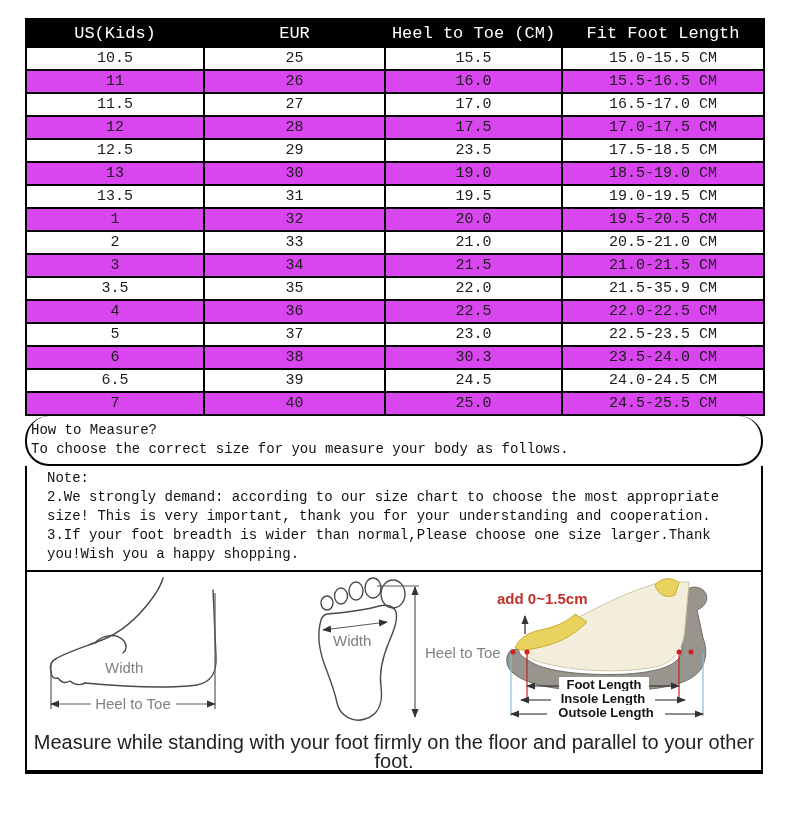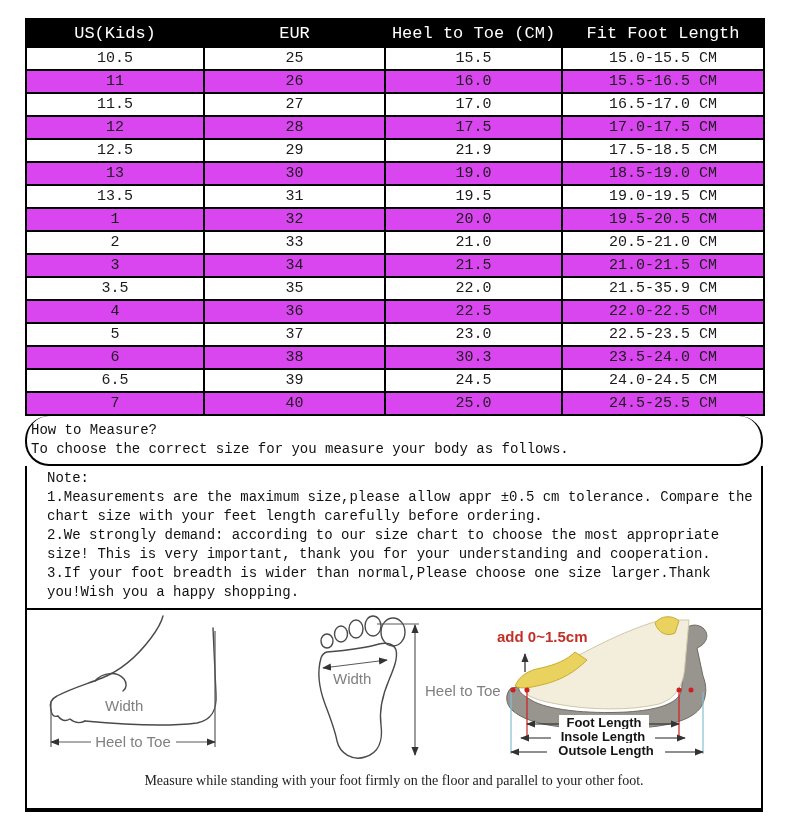--- a/index.html
+++ b/index.html
@@ -26,22 +26,22 @@
   
   .box{
     width:738px;border:2px solid #000;border-top:none;box-sizing:border-box;
     font-size:14px;line-height:19px;color:#111;
   }
   .box.howto{padding:5px 4px 5px 4px;border-radius:24px;}
   .box.note{padding:3px 5px 6px 20px;}
   .box.diagrams{padding:4px 0 0 0;border-bottom-width:4px;height:202px;}
 
   .cap{
-    font-family:Liberation Serif, serif;
-    font-size:14px;color:#222;text-align:center;margin-top:1px;
+    font-family:Liberation Sans, sans-serif;
+    font-size:20px;color:#222;text-align:center;margin-top:1px;
   }
 
   svg text{font-family:"Liberation Sans","DejaVu Sans",sans-serif;}
   .dimlabel{font-size:15px;fill:#808080;}
   .boldlabel{font-size:13px;font-weight:bold;fill:#141414;}
   .redlabel{font-size:15px;font-weight:bold;fill:#c13028;}
   .outline{fill:none;stroke:#4a4a4a;stroke-width:1.4;stroke-linecap:round;}
   .dim{stroke:#5a5a5a;stroke-width:1.2;fill:none;}
   .dimblk{stroke:#222;stroke-width:1.2;fill:none;}
 </style>
@@ -86,21 +86,21 @@
         </tr>
         <tr class="alt">
           <td>12</td>
           <td>28</td>
           <td>17.5</td>
           <td>17.0-17.5 CM</td>
         </tr>
         <tr>
           <td>12.5</td>
           <td>29</td>
-          <td>21.9</td>
+          <td>23.5</td>
           <td>17.5-18.5 CM</td>
         </tr>
         <tr class="alt">
           <td>13</td>
           <td>30</td>
           <td>19.0</td>
           <td>18.5-19.0 CM</td>
         </tr>
         <tr>
           <td>13.5</td>
@@ -166,21 +166,20 @@
   </table>
 
   <div class="box howto">
     <div>How to Measure?</div>
     <div>To choose the correct size for you measure your body as follows.</div>
   </div>
 
   <div class="box note">
     <div>Note:</div>
     <div>
-        <div>1.Measurements are the maximum size,please allow appr ±0.5 cm tolerance. Compare the chart size with your feet length carefully before ordering.</div>
         <div>2.We strongly demand: according to our size chart to choose the most appropriate size! This is very important, thank you for your understanding and cooperation.</div>
         <div>3.If your foot breadth is wider than normal,Please choose one size larger.Thank you!Wish you a happy shopping.</div>
       </div>
   </div>
 
   <div class="box diagrams">
     <svg width="734" height="150" viewBox="0 0 734 150">
       <defs>
         <marker id="arr" viewBox="0 0 10 10" refX="9" refY="5" markerWidth="7.5" markerHeight="7.5" orient="auto-start-reverse">
           <path d="M0,1 L10,5 L0,9 Z" fill="#333"></path>

